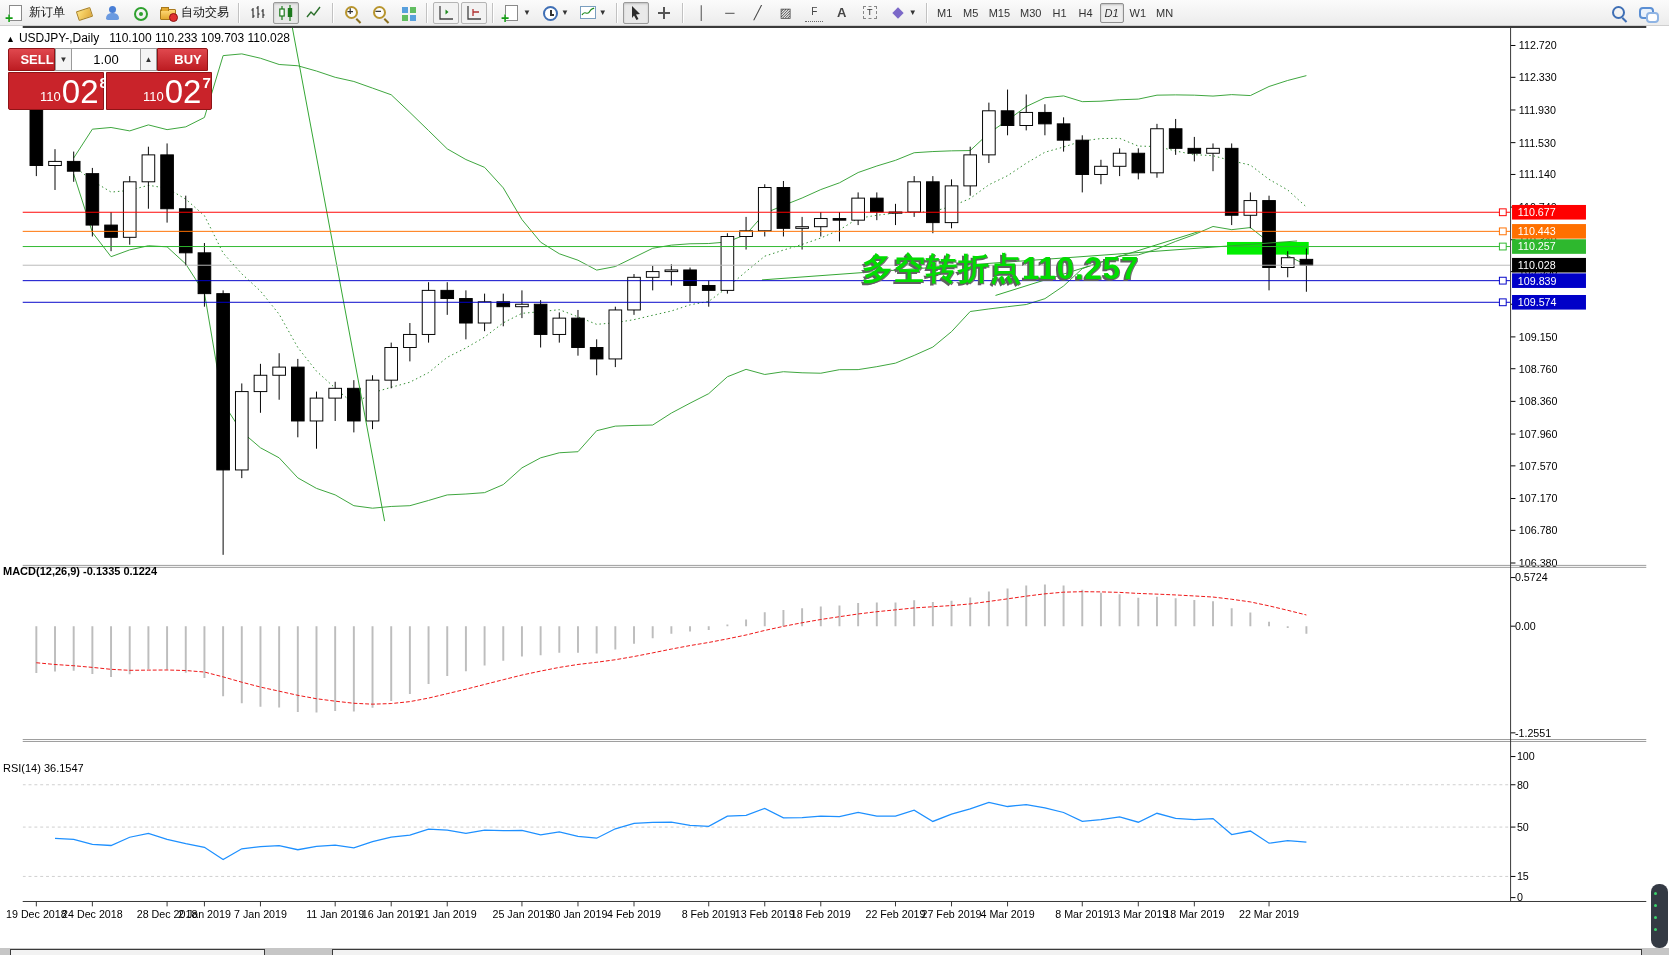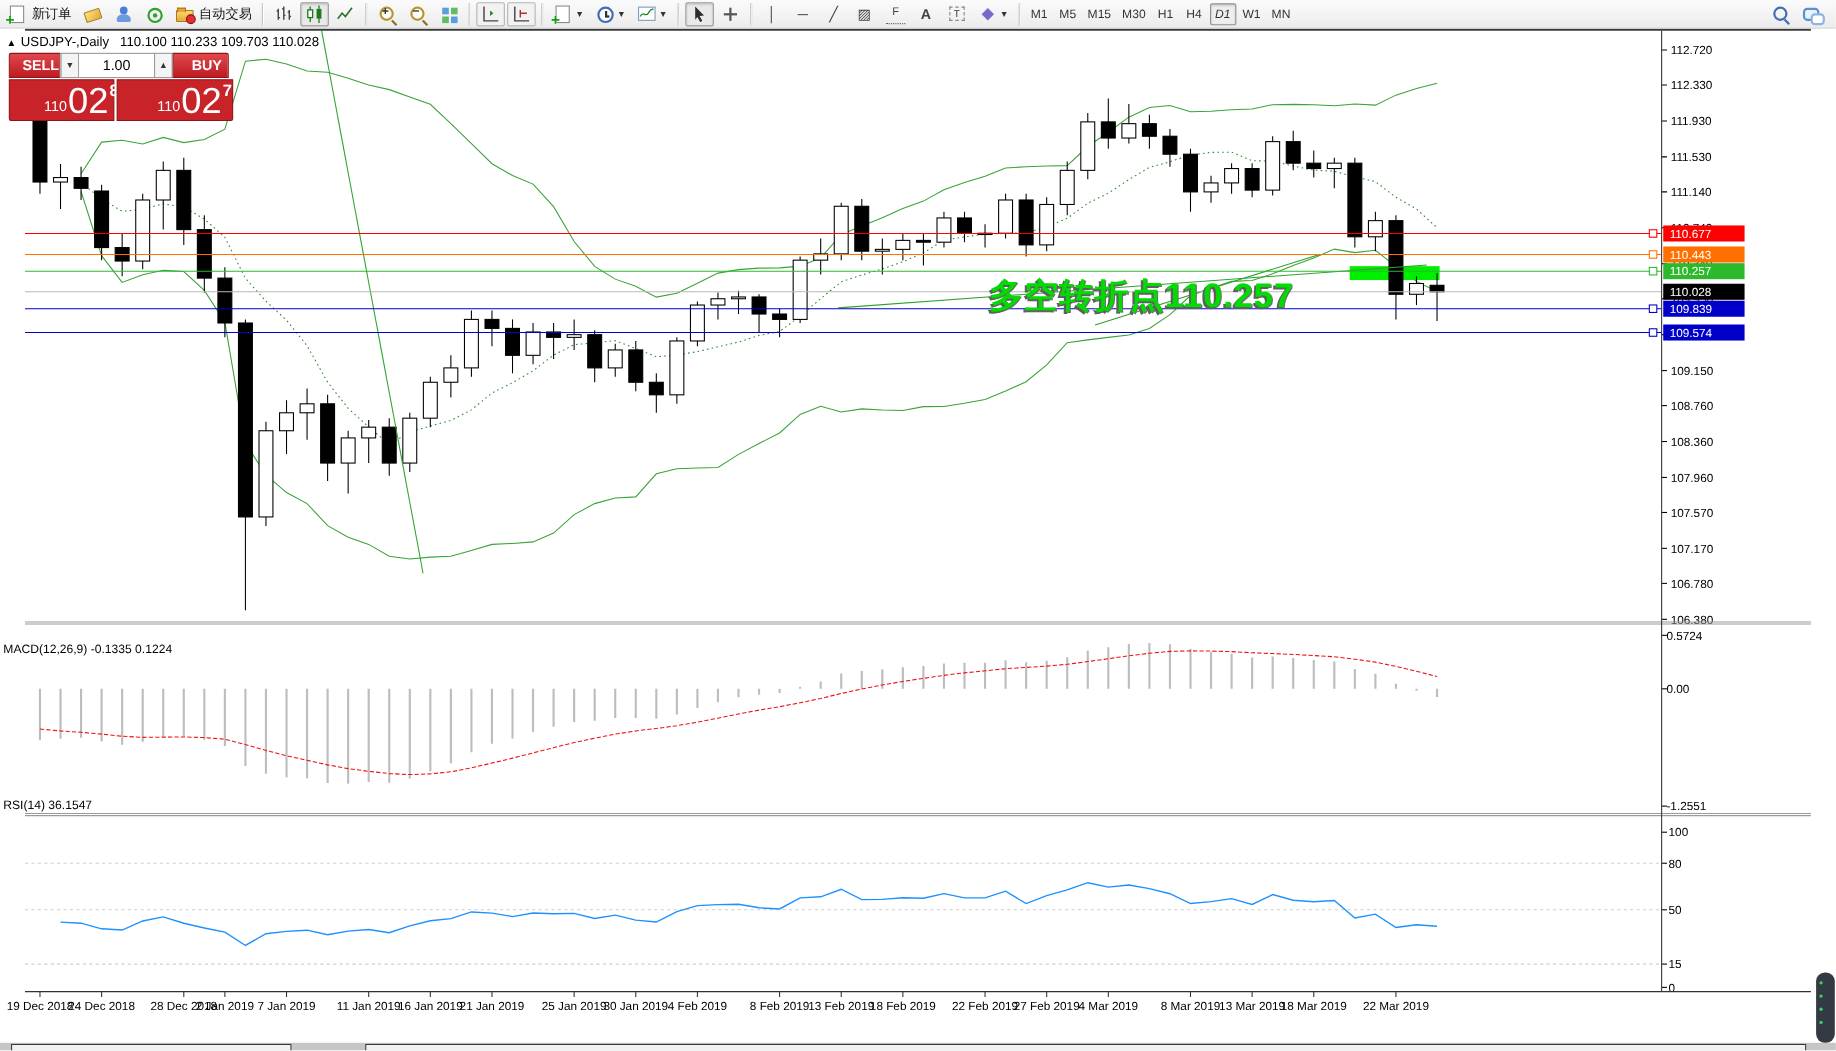--- a/index.html
+++ b/index.html
@@ -66,21 +66,21 @@
   .tp-spin{width:17px;background:#f4f4f4;border:1px solid #9a9a9a;box-sizing:border-box;display:flex;align-items:center;justify-content:center;font-size:8px;color:#333;}
   .tp-vol{width:68px;background:#fff;border:1px solid #9a9a9a;border-left:none;border-right:none;box-sizing:border-box;display:flex;align-items:center;justify-content:center;font-size:13px;color:#000;}
   .tp-row2{display:flex;height:38px;margin-top:1px;}
   .tp-price{background:#c9232a;border:1px solid #8f1417;box-sizing:border-box;color:#fff;display:flex;align-items:flex-end;justify-content:center;padding-bottom:2px;}
   .tp-price.sell{width:96px;margin-right:2px;border-radius:0 0 0 2px;}
   .tp-price.buy{flex:1;border-radius:0 0 2px 0;}
   .tp-prefix{font-size:13px;margin-bottom:3px;margin-left:36px;}
   .tp-big{font-size:33px;font-weight:normal;line-height:30px;margin:0 1px;}
   .tp-sup{font-size:15px;font-weight:bold;align-self:flex-start;margin-top:1px;}
 
-  .annotation{position:absolute;left:899px;top:222px;font-size:31px;font-weight:bold;letter-spacing:1px;z-index:6;text-shadow:-2px 2px 0 #606060,1px 1px 0 #707070;white-space:nowrap;}
+  .annotation{position:absolute;left:862px;top:222px;font-size:31px;font-weight:bold;letter-spacing:1px;z-index:6;text-shadow:-2px 2px 0 #606060,1px 1px 0 #707070;white-space:nowrap;}
 
   .bottom-strip{position:absolute;left:0;top:922px;width:1669px;height:7px;background:#c6c6c6;overflow:hidden;z-index:8;}
   .bs-box{position:absolute;top:1px;height:12px;background:#f2f2f2;border:1px solid #3a3a3a;box-sizing:border-box;}
   .corner-widget{position:absolute;left:1651px;top:858px;width:17px;height:64px;background:#343a44;border-radius:8px;z-index:9;}
   .corner-widget i{position:absolute;left:3px;width:3px;height:3px;border-radius:50%;background:#3ad36b;}
 </style>
 </head>
 <body>
 
 <div class="app">
@@ -649,22 +649,22 @@
         <div class="tp-price buy">
           <span class="tp-prefix">110</span>
           <span class="tp-big">02</span>
           <span class="tp-sup">7</span>
         </div>
       </div>
     </div>
 
     <div class="annotation" id="annotation" style="color: rgb(0, 221, 0);">多空转折点110.257</div>
 
-    <div class="ind-label" id="macd-label" style="top:559px;">MACD(12,26,9) -0.1335 0.1224</div>
-    <div class="ind-label" id="rsi-label" style="top:700px;">RSI(14) 36.1547</div>
+    <div class="ind-label" id="macd-label" style="top:539px;font-weight:bold;">MACD(12,26,9) -0.1335 0.1224</div>
+    <div class="ind-label" id="rsi-label" style="top:736px;">RSI(14) 36.1547</div>
 
     <div class="bottom-strip">
       <div class="bs-box" style="left:10px;width:255px;"></div>
       <div class="bs-box" style="left:332px;width:1310px;"></div>
     </div>
     <div class="corner-widget">
       <i style="top:8px"></i>
         <i style="top:20px"></i>
         <i style="top:32px"></i>
         <i style="top:44px"></i>

